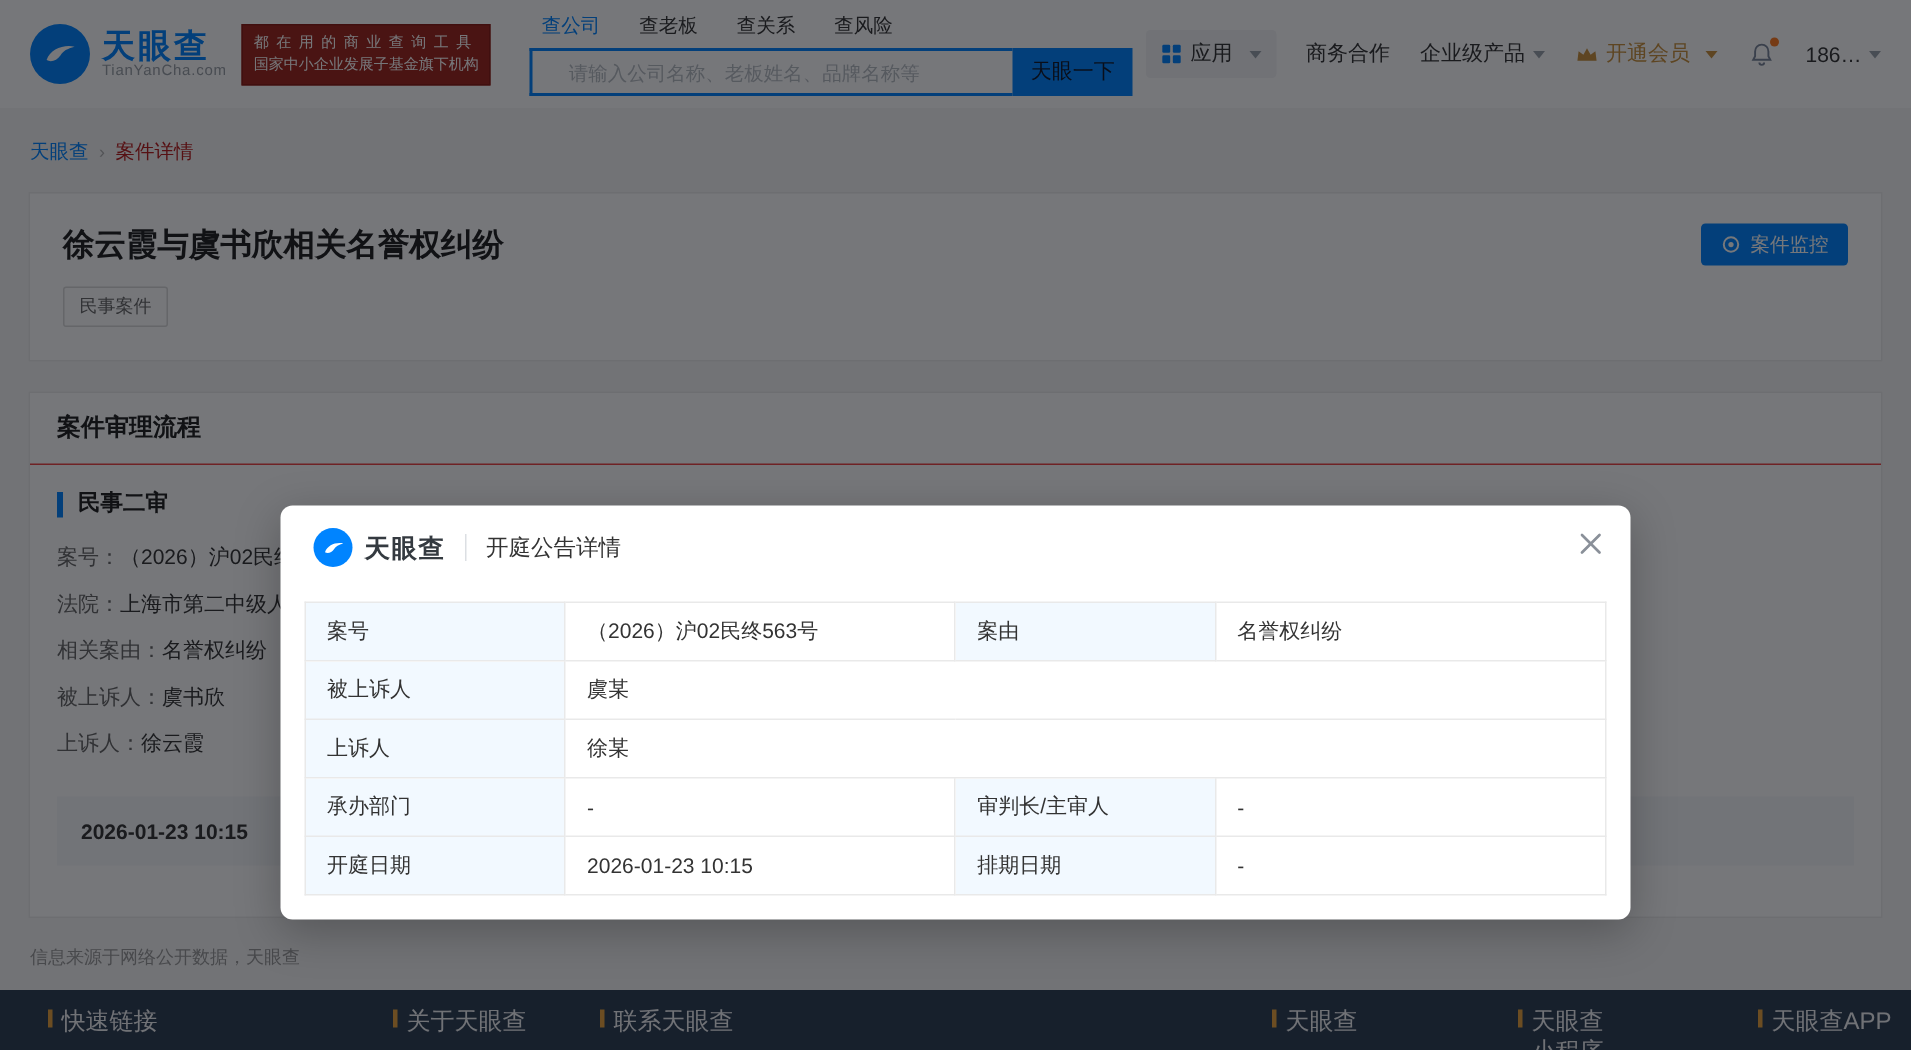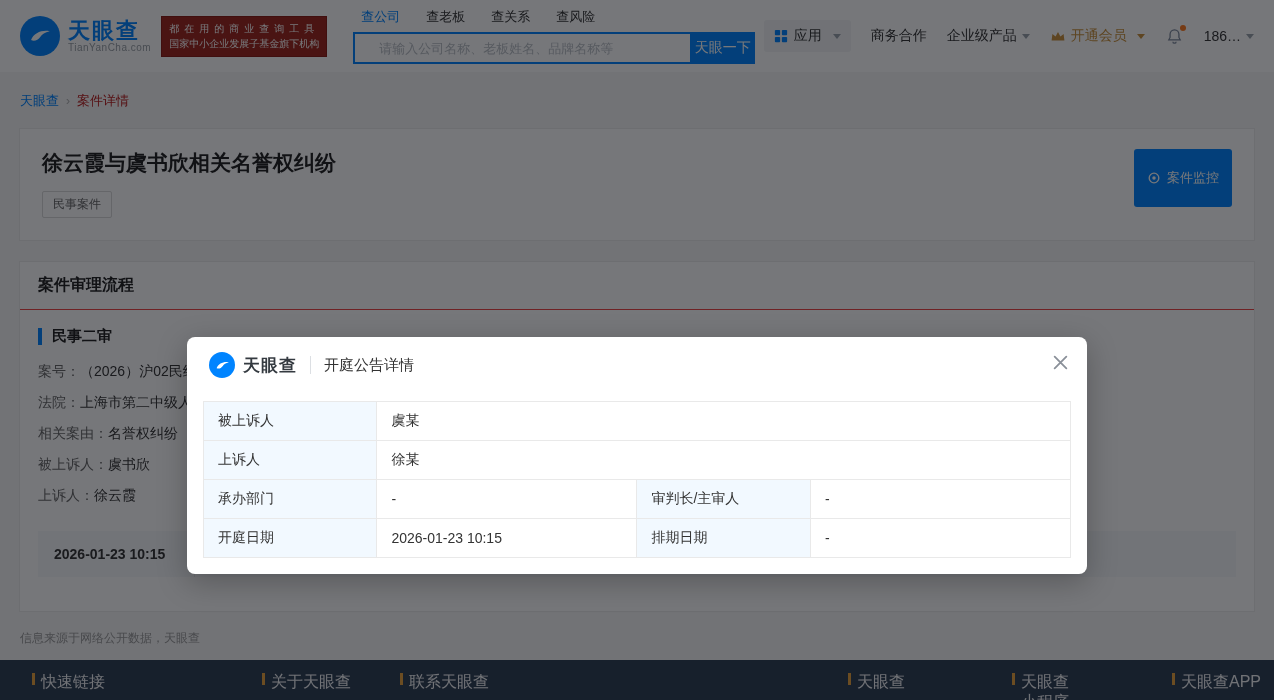--- a/index.html
+++ b/index.html
@@ -28,21 +28,21 @@
   .slogan .s1 { letter-spacing: 5px; white-space: nowrap; }
   .slogan .s2 { letter-spacing: 0; white-space: nowrap; }
   .search-area { margin-left: 26px; width: 402px; }
   .search-tabs { display: flex; gap: 26px; font-size: 13px; margin: 0 0 6px 8px; color: #333; }
   .search-tabs .tab { cursor: pointer; }
   .search-tabs .tab.active { color: #0084ff; }
   .search-row { display: flex; height: 32px; }
   .search-row input { flex: 1; border: 2px solid #0084ff; border-right: none; padding: 0 24px;
     font-size: 13px; outline: none; color: #333; }
   .search-row input::placeholder { color: #b9bec4; }
-  .search-row button { width: 65px; background: #0084ff; color: #ffffff; border: none;
+  .search-row button { width: 80px; background: #0084ff; color: #0f172a; border: none;
     font-size: 14px; cursor: pointer; }
   .top-nav { margin-left: auto; display: flex; align-items: center; gap: 20px; font-size: 14px; color: #333; }
   .apps-btn { background: #f3f4f6; border-radius: 3px; padding: 7px 10px; display: flex;
     align-items: center; gap: 6px; cursor: pointer; }
   .nav-item { cursor: pointer; display: flex; align-items: center; }
   .caret { width: 0; height: 0; border-left: 4px solid transparent; border-right: 4px solid transparent;
     border-top: 5px solid #9aa2ab; display: inline-block; margin-left: 5px; }
   .vip { color: #c9913d; display: flex; align-items: center; gap: 5px; cursor: pointer; }
   .vip .caret { border-top-color: #c9913d; }
   .bell { position: relative; cursor: pointer; display: flex; align-items: center; }
@@ -53,21 +53,21 @@
   .breadcrumb a { color: #0084ff; text-decoration: none; cursor: pointer; }
   .breadcrumb .sep { color: #b0b0b0; margin: 0 7px; font-size: 12px; }
   .breadcrumb .cur { color: #b91c1c; }
   
   .title-card { margin: 18px 19px 0; background: #fff; border: 1px solid #eaeaea;
     padding: 20px 22px 22px; position: relative; }
   .title-card h1 { font-size: 21px; color: #1f1f1f; font-weight: bold; }
   .case-badge { display: inline-block; margin-top: 14px; border: 1px solid #d9d9d9; color: #666;
     font-size: 12px; padding: 4px 10px; border-radius: 2px; background: #fff; }
   .monitor-btn { position: absolute; right: 22px; top: 20px; background: #0084ff; color: #fff;
-    border: none; border-radius: 3px; padding: 20px 13px; font-size: 13px; display: flex;
+    border: none; border-radius: 3px; padding: 5px 13px; font-size: 13px; display: flex;
     align-items: center; gap: 6px; cursor: pointer; }
   
   .flow-card { margin: 20px 19px 0; background: #fff; border: 1px solid #eaeaea; }
   .flow-header { padding: 13px 18px; font-size: 16px; font-weight: bold; color: #1f1f1f;
     border-bottom: 1px solid #ef4444; }
   .flow-body { padding: 18px 18px 34px; }
   .stage { font-size: 15px; font-weight: bold; color: #1f1f1f; border-left: 4px solid #0084ff;
     padding-left: 10px; margin-bottom: 18px; line-height: 1.1; }
   .field { font-size: 14px; margin: 13px 0; }
   .field .fl { color: #666; }
@@ -279,20 +279,26 @@
     </span>
   </div>
   <table class="detail-table">
     <colgroup>
         <col style="width:20%">
         <col style="width:30%">
         <col style="width:20%">
         <col style="width:30%">
       </colgroup>
     <tbody>
+        <tr>
+      <td class="lbl">案号</td>
+      <td class="val">（2026）沪02民终563号</td>
+      <td class="lbl">案由</td>
+      <td class="val">名誉权纠纷</td>
+    </tr>
     <tr>
       <td class="lbl">被上诉人</td>
       <td class="val" colspan="3">虞某</td>
     </tr>
     <tr>
       <td class="lbl">上诉人</td>
       <td class="val" colspan="3">徐某</td>
     </tr>
     <tr>
       <td class="lbl">承办部门</td>

